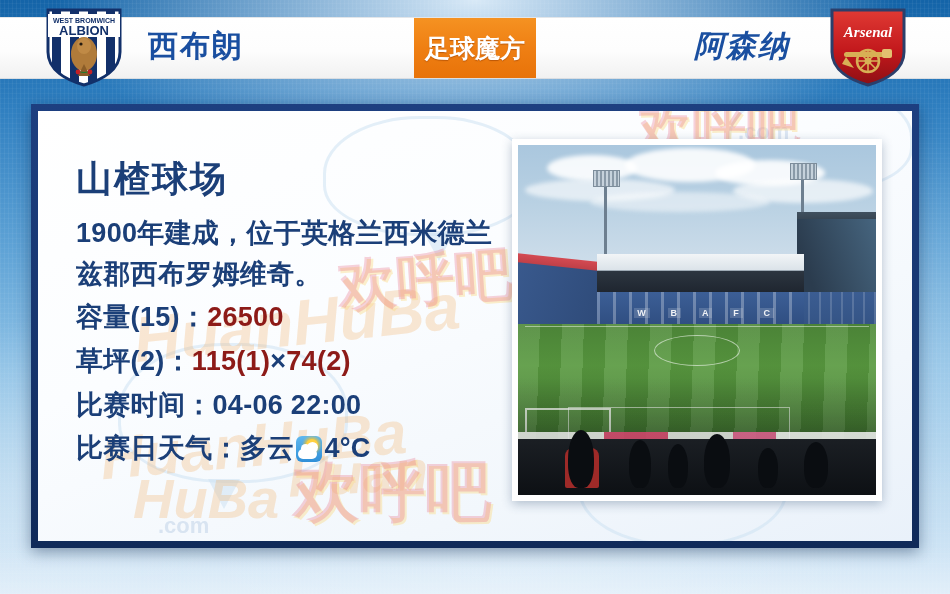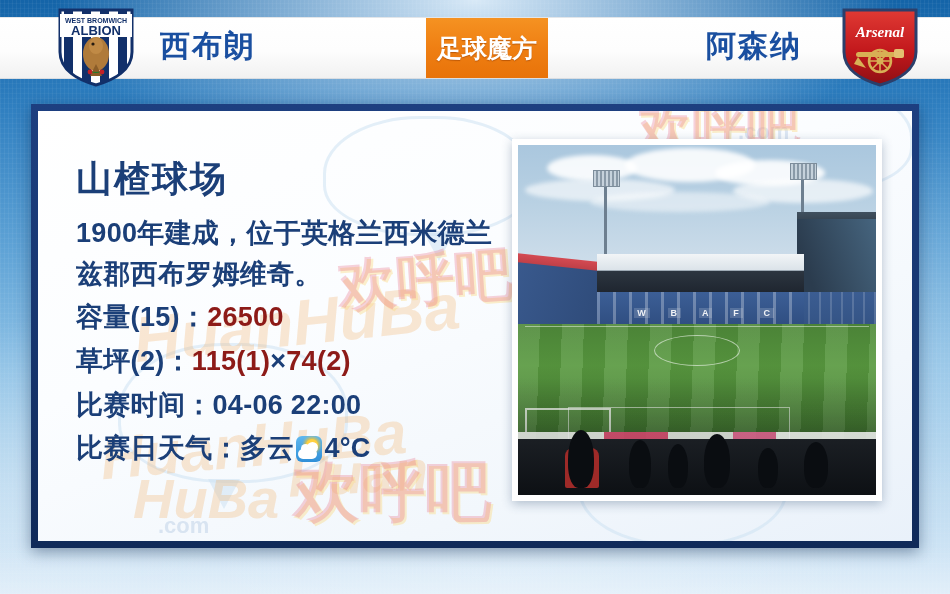--- a/index.html
+++ b/index.html
@@ -34,34 +34,34 @@
 
   
   .header-band {
     position: absolute; left: 0; top: 17px; width: 950px; height: 62px;
     background: linear-gradient(180deg, #ffffff 0%, #fdfdfd 55%, #f1f1f1 100%);
     border-top: 1px solid #e2e6ea;
     border-bottom: 1px solid #d9dde2;
     z-index: 5;
   }
   .header-row {
-    position: absolute; left: 12px; top: 0; width: 754px; height: 95px;
+    position: absolute; left: 0; top: 0; width: 754px; height: 95px;
     z-index: 6; display: flex; align-items: center; padding-left: 32px;
   }
   .badge-wrap { position: absolute; top: 6px; width: 92px; height: 82px; }
   .badge-home { left: 38px; }
   .badge-away { left: 822px; }
 
   .team-name {
     position: absolute; top: 26px;
     font-size: 30px; font-weight: bold; letter-spacing: 2px;
     color: #1a4fa0; white-space: nowrap;
   }
   .team-home { left: 148px; }
-  .team-away { left: 694px; }
+  .team-away { left: 694px; font-style: italic; }
 
   .site-logo {
     position: absolute; left: 414px; top: 18px;
     width: 122px; height: 60px;
     background: linear-gradient(180deg, #f59222 0%, #ef7f13 50%, #e87309 100%);
     display: flex; align-items: center; justify-content: center;
   }
   .site-logo-text {
     color: #ffffff; font-size: 25px; font-weight: bold; letter-spacing: 0px;
     text-shadow: 0 1px 1px rgba(150,60,0,.55);

